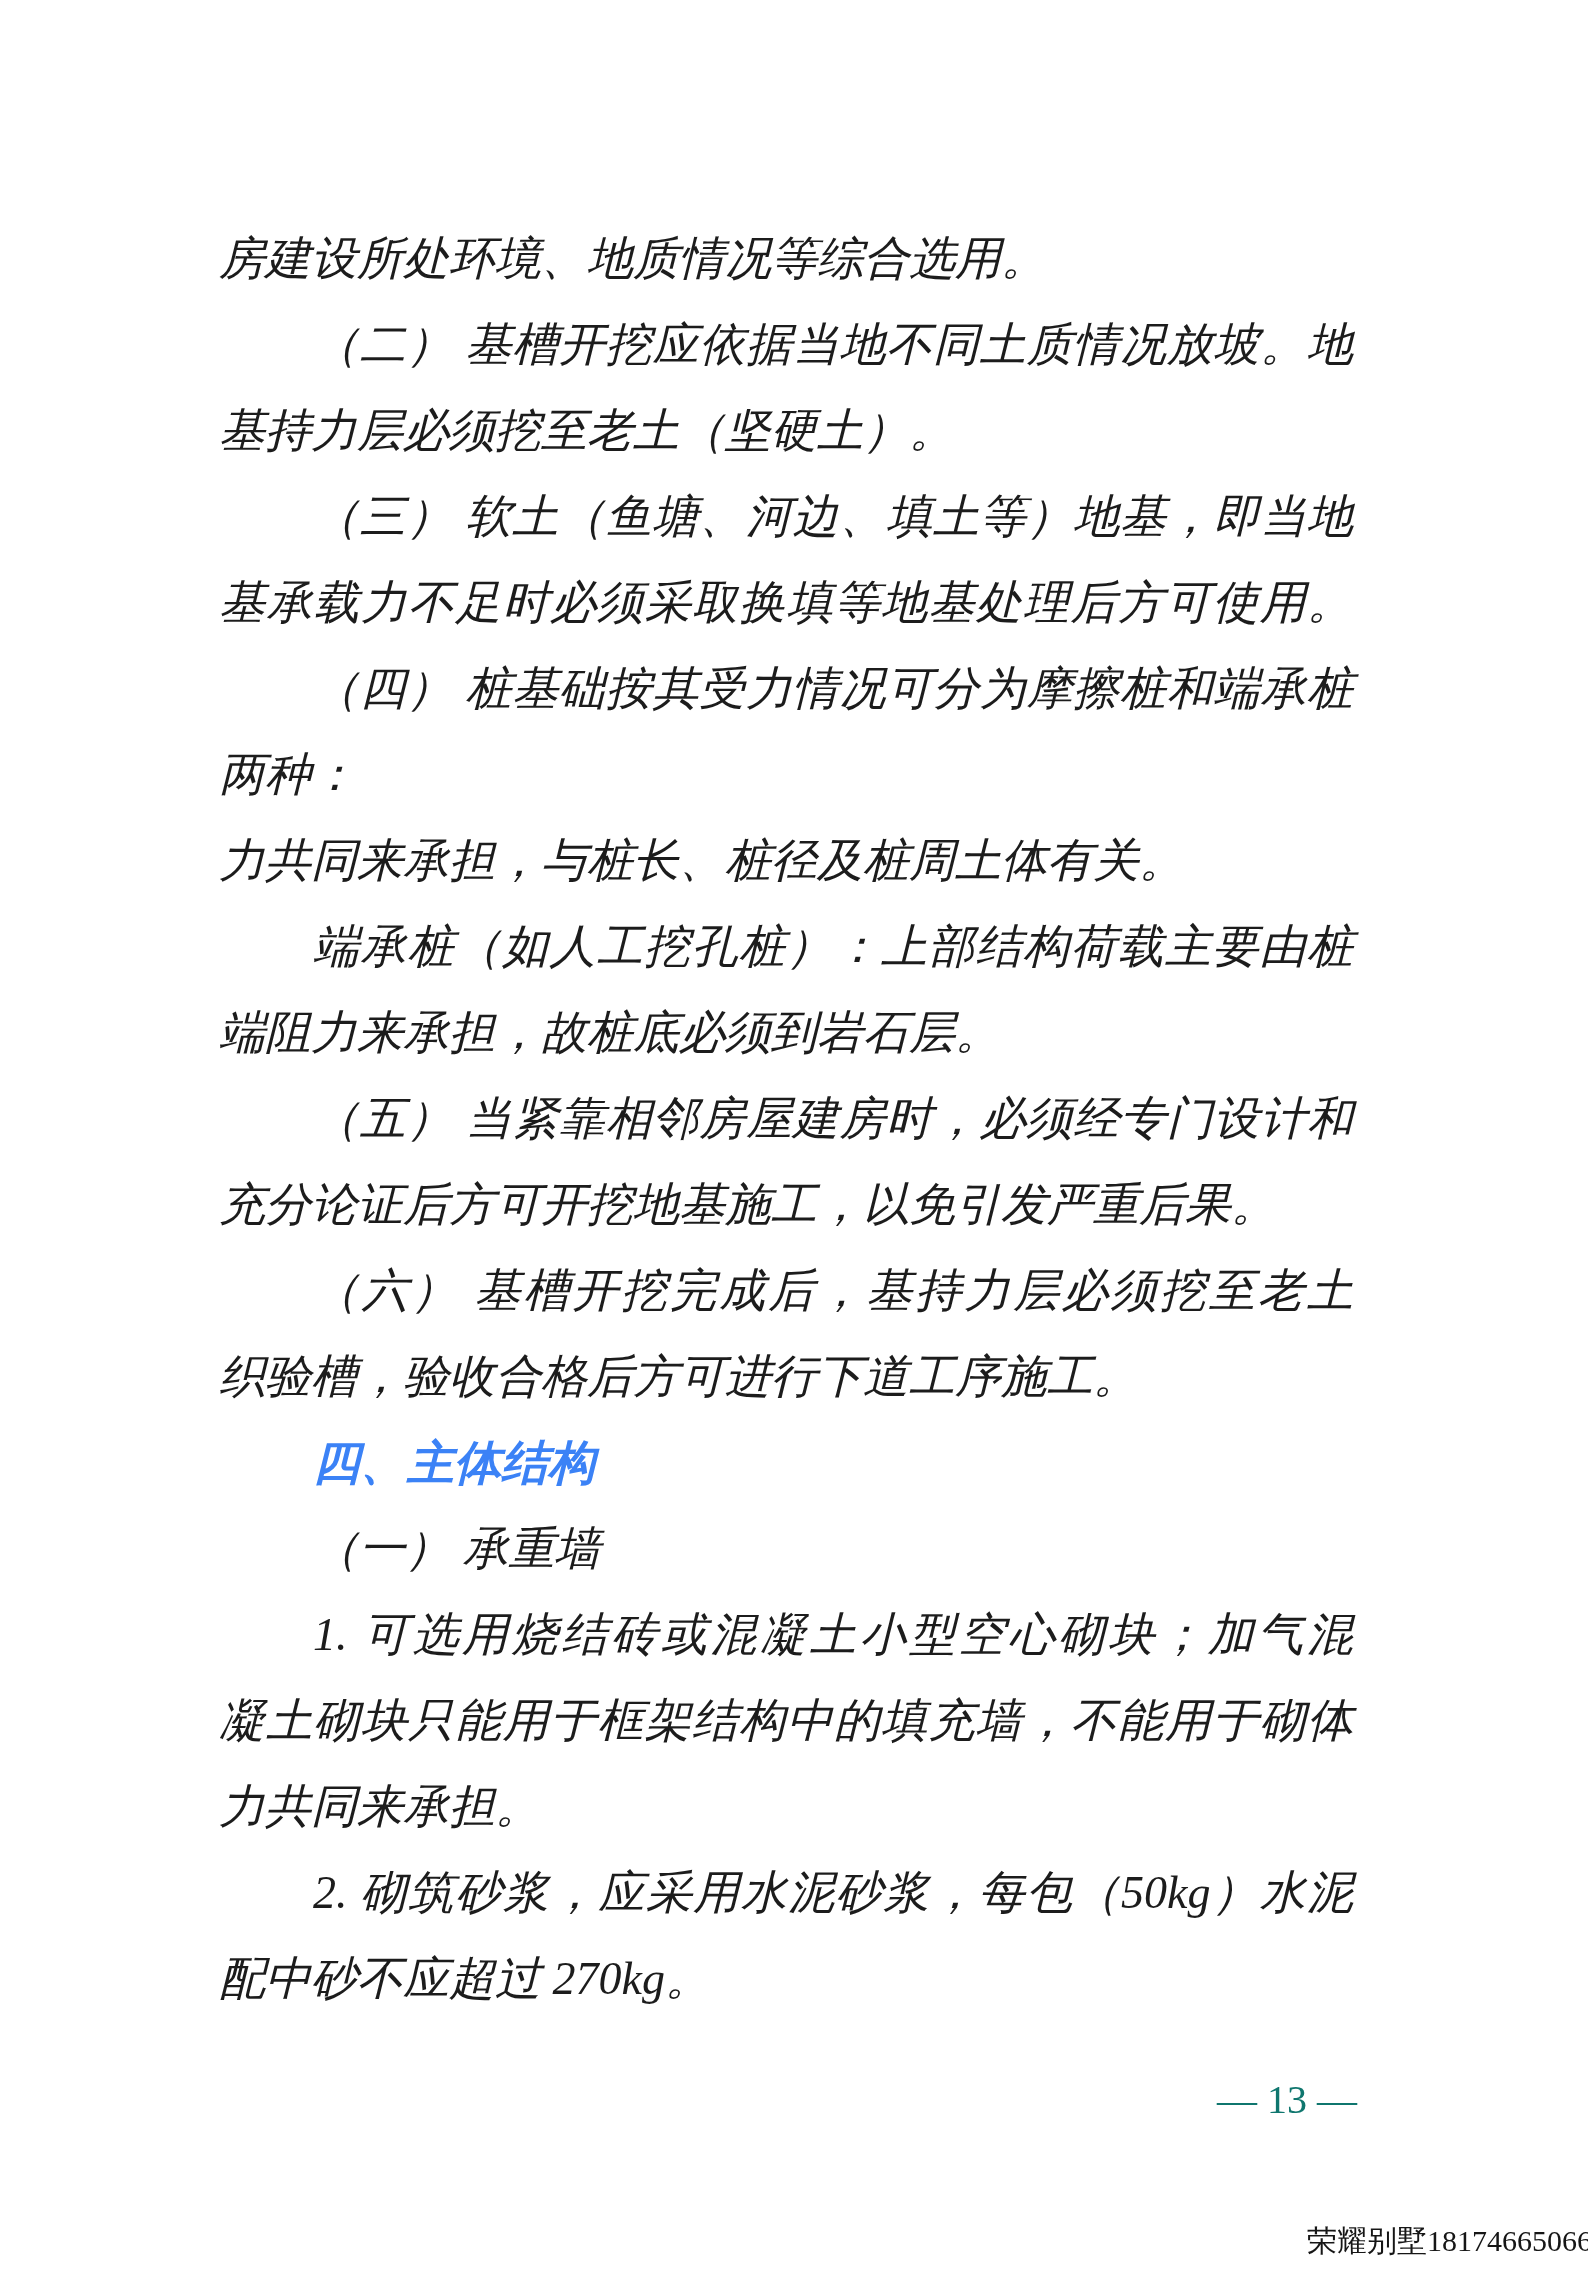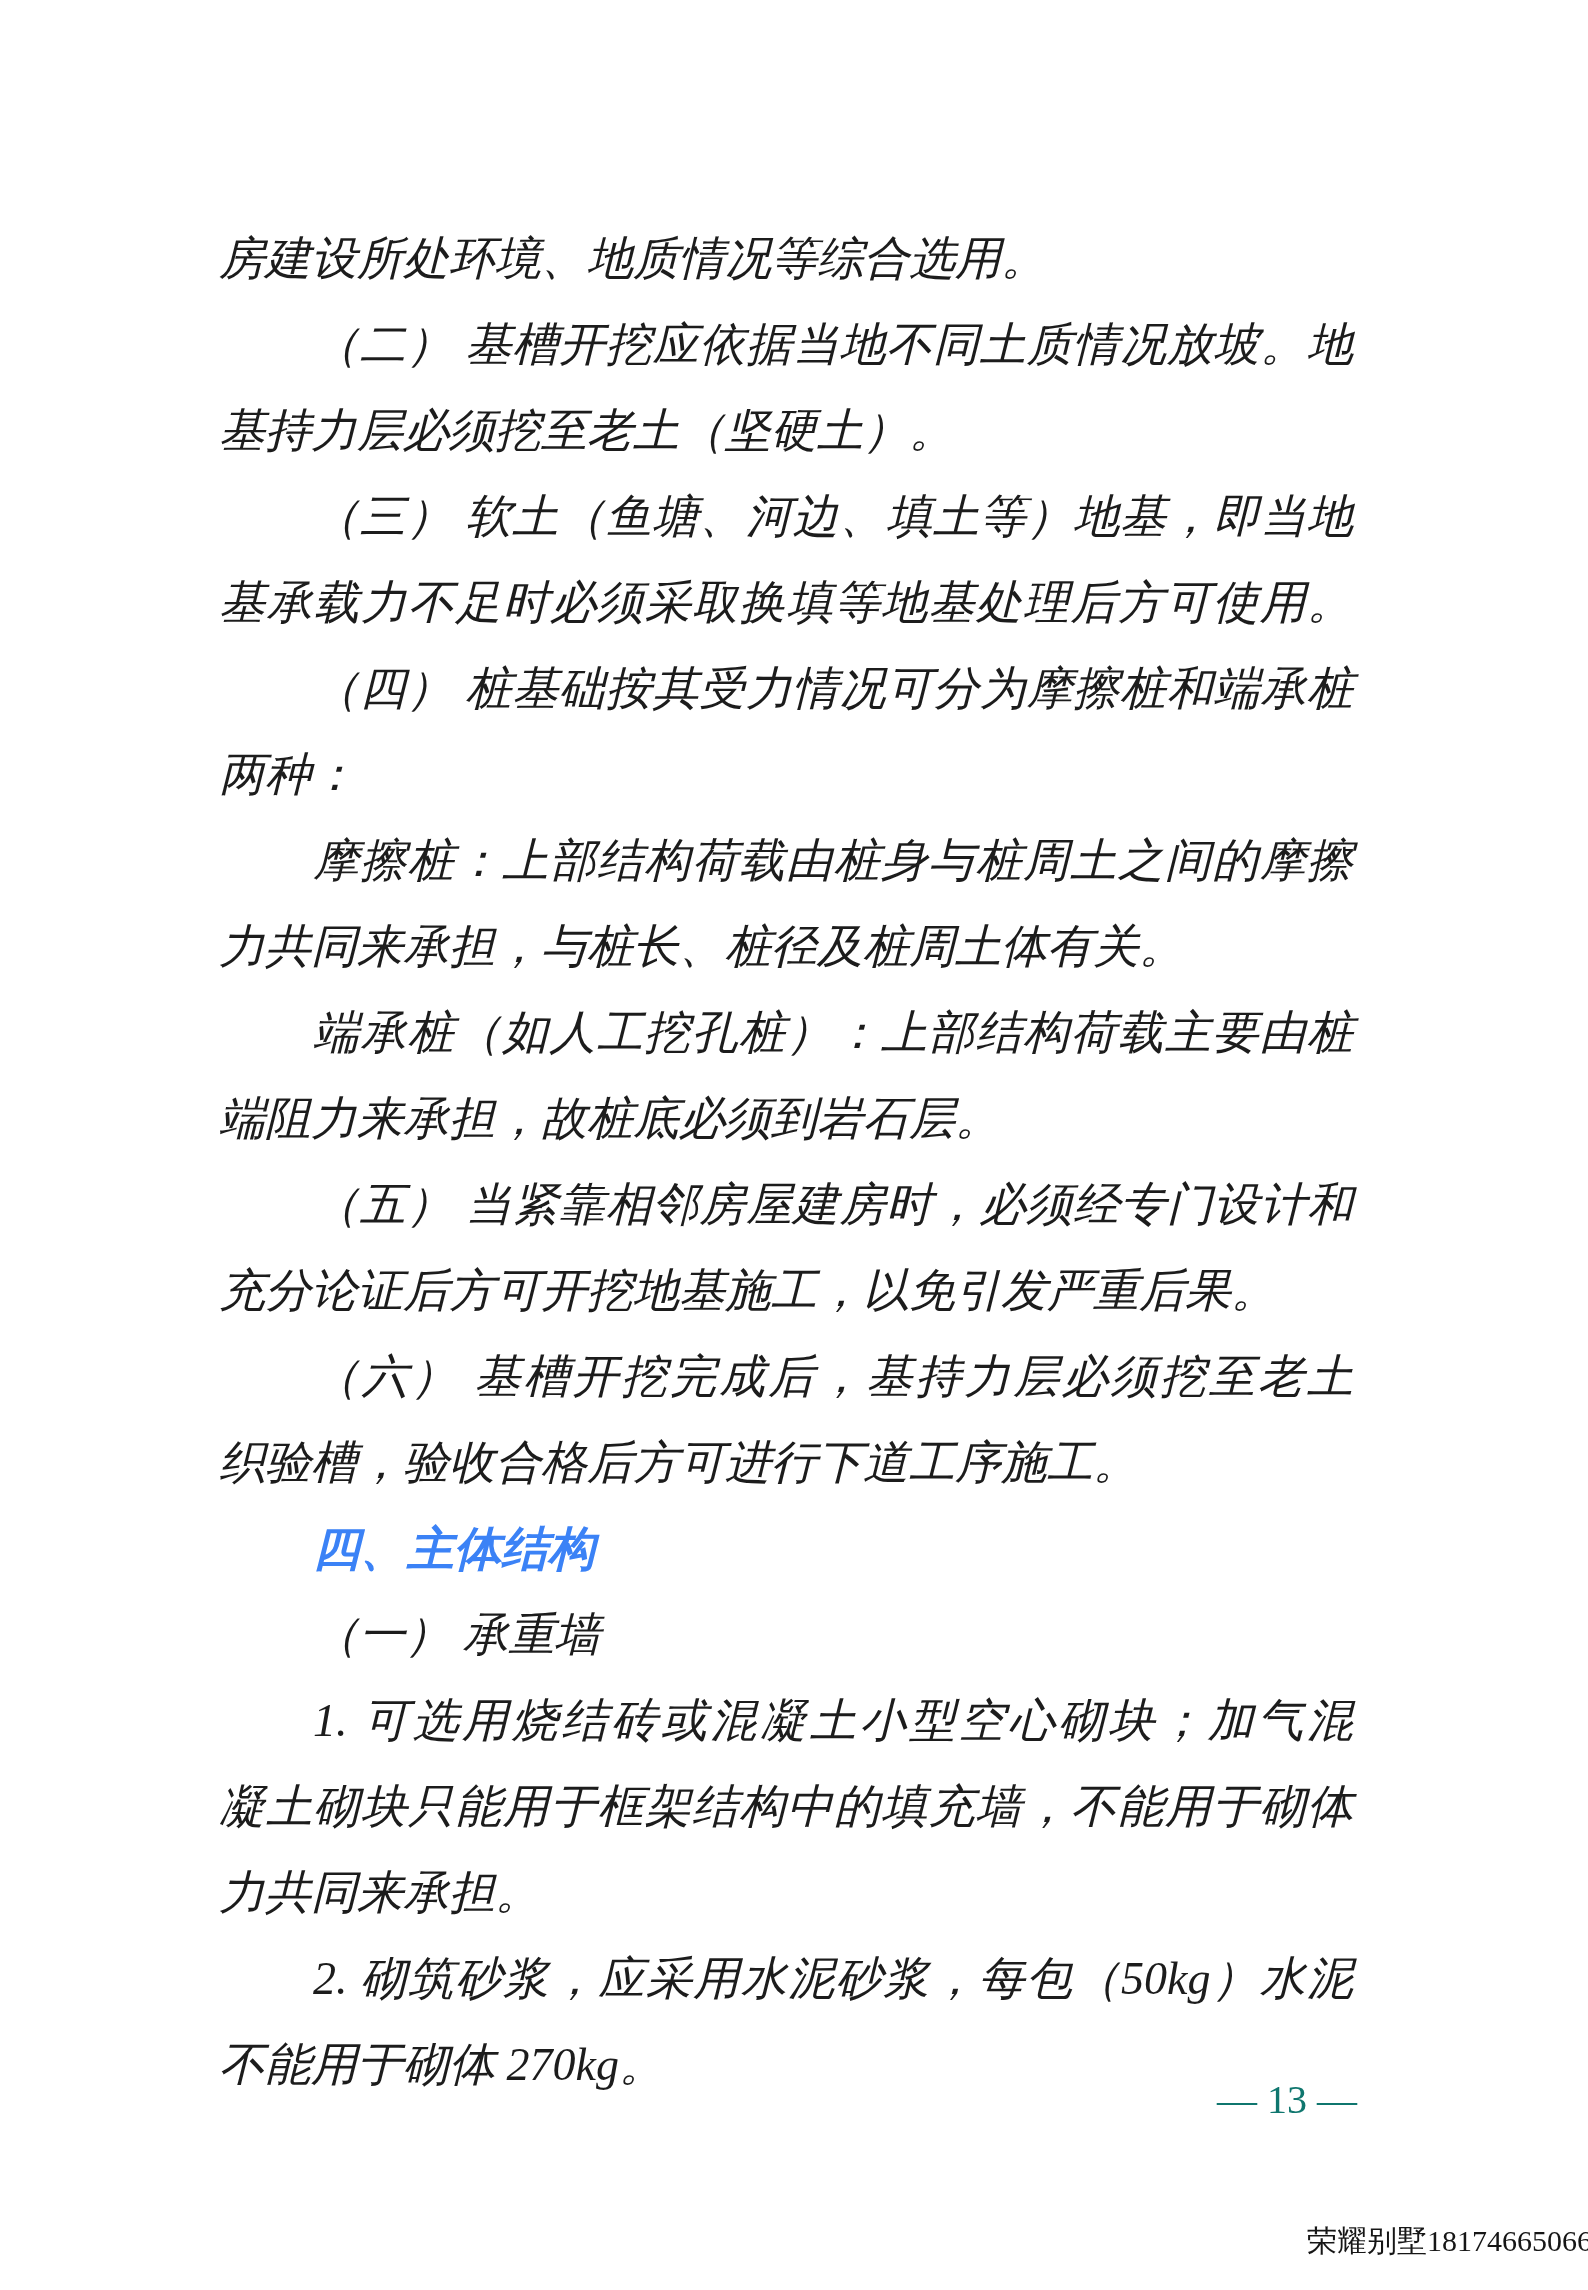--- a/index.html
+++ b/index.html
@@ -65,33 +65,32 @@
 <body>
 
 <div class="text-block">
   <div class="line">房建设所处环境、地质情况等综合选用。</div>
   <div class="line indent fill">（二） 基槽开挖应依据当地不同土质情况放坡。地</div>
   <div class="line">基持力层必须挖至老土（坚硬土）。</div>
   <div class="line indent fill">（三） 软土（鱼塘、河边、填土等）地基，即当地</div>
   <div class="line fill">基承载力不足时必须采取换填等地基处理后方可使用。</div>
   <div class="line indent fill">（四） 桩基础按其受力情况可分为摩擦桩和端承桩</div>
   <div class="line">两种：</div>
-  <div class="line indent fill">摩擦桩：上部结构荷载由桩身与桩周土之间的摩擦</div>
   <div class="line">力共同来承担，与桩长、桩径及桩周土体有关。</div>
   <div class="line indent fill">端承桩（如人工挖孔桩）：上部结构荷载主要由桩</div>
   <div class="line">端阻力来承担，故桩底必须到岩石层。</div>
   <div class="line indent fill">（五） 当紧靠相邻房屋建房时，必须经专门设计和</div>
   <div class="line">充分论证后方可开挖地基施工，以免引发严重后果。</div>
   <div class="line indent fill">（六） 基槽开挖完成后，基持力层必须挖至老土</div>
   <div class="line">织验槽，验收合格后方可进行下道工序施工。</div>
   <div class="line indent heading">四、主体结构</div>
   <div class="line indent">（一） 承重墙</div>
   <div class="line indent fill">1. 可选用烧结砖或混凝土小型空心砌块；加气混</div>
   <div class="line fill">凝土砌块只能用于框架结构中的填充墙，不能用于砌体</div>
   <div class="line">力共同来承担。</div>
   <div class="line indent fill">2. 砌筑砂浆，应采用水泥砂浆，每包（50kg）水泥</div>
-  <div class="line">不能用于砌体 270kg。</div>
+  <div class="line">配中砂不应超过 270kg。</div>
 </div>
 
 <div class="page-number">— 13 —</div>
 
 <div class="watermark">荣耀别墅18174665066</div>
 
 
 </body></html>

